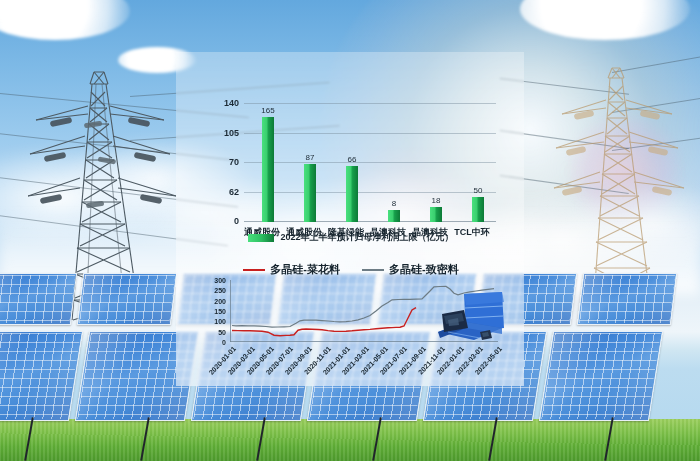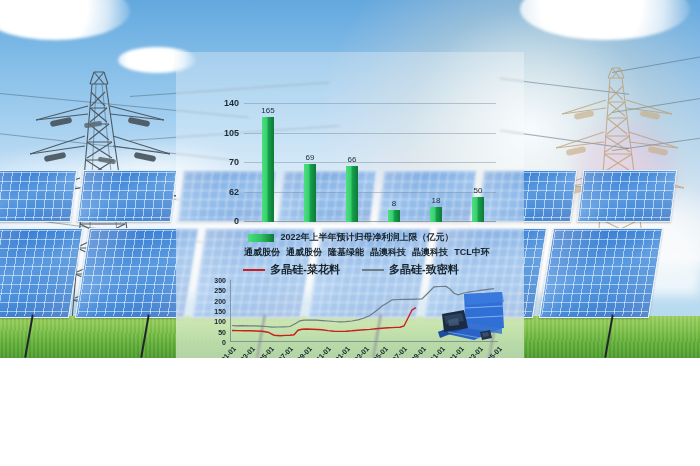--- a/index.html
+++ b/index.html
@@ -1,19 +1,19 @@
 <!DOCTYPE html>
 <html><head>
 <meta charset="utf-8">
 <style>
   html,body{margin:0;padding:0;background:#fff;}
   body{font-family:"Liberation Sans","DejaVu Sans",sans-serif;}
 
   #stage{
-    position:relative;width:700px;height:358px;overflow:hidden;
+    position:relative;width:700px;height:461px;overflow:hidden;
     background:linear-gradient(180deg,#63a8de 0%,#7db9e6 14%,#9ccbee 30%,#bcdcf4 46%,#d6e9f7 58%,#e7f1f8 66%,#eef5fa 72%,#cfe6f2 76%,#bcdcf0 80%, #b2d8ee 100%);
   }
 
   
   .sky{position:absolute;inset:0;}
   .sunglow{
     position:absolute;right:-40px;top:-70px;width:420px;height:400px;border-radius:50%;
     background:radial-gradient(circle at 50% 50%, rgba(255,255,255,.92) 0%, rgba(255,248,235,.62) 22%, rgba(255,230,200,.28) 42%, rgba(255,220,210,.10) 62%, rgba(255,255,255,0) 75%);
     filter:blur(2px);
   }
@@ -87,21 +87,21 @@
   .bar{
     position:absolute;bottom:0;width:12px;
     background:linear-gradient(90deg,#49e07e 0%,#3ad06f 38%,#169e4a 55%,#0d7a37 100%);
   }
   .bar-val{
     position:absolute;bottom:100%;left:50%;transform:translate(-50%,-2px);
     font-size:8px;color:#1d2b36;white-space:nowrap;
   }
   .bc-xlabel{
     position:absolute;top:calc(100% + 4px);transform:translateX(-50%);
-    font-size:9px;color:#16242e;white-space:nowrap;font-weight:bold;margin-top:20px;
+    font-size:9px;color:#16242e;white-space:nowrap;font-weight:bold;
   }
   .bc-legend{position:absolute;left:0;right:0;bottom:2px;display:flex;justify-content:center;align-items:center;gap:6px;}
   .bc-swatch{width:26px;height:8px;background:linear-gradient(90deg,#49e07e 0%,#2ec063 50%,#0d7a37 100%);}
   .bc-legend-text{font-size:9px;color:#16242e;white-space:nowrap;font-weight:bold;}
 
   
   #linechart{left:196px;top:262px;width:310px;height:120px;}
   .lc-legend{position:absolute;left:0;right:0;top:0;display:flex;justify-content:center;align-items:center;gap:22px;}
   .lc-legitem{display:flex;align-items:center;gap:5px;}
   .lc-line{width:22px;height:2px;}
@@ -283,21 +283,21 @@
       </div>
       <div class="gridline" style="left:0;right:0;bottom:0;background:transparent;">
         <span class="bc-ytick">0</span>
       </div>
 
       <div class="bar" style="left:18px;height:105.4px;">
         <span class="bar-val">165</span>
         <span class="bc-xlabel">通威股份</span>
       </div>
       <div class="bar" style="left:60px;height:58.2px;">
-        <span class="bar-val">69</span>
+        <span class="bar-val">87</span>
         <span class="bc-xlabel">通威股份</span>
       </div>
       <div class="bar" style="left:102px;height:55.6px;">
         <span class="bar-val">66</span>
         <span class="bc-xlabel">隆基绿能</span>
       </div>
       <div class="bar" style="left:144px;height:11.8px;">
         <span class="bar-val">8</span>
         <span class="bc-xlabel">晶澳科技</span>
       </div>

